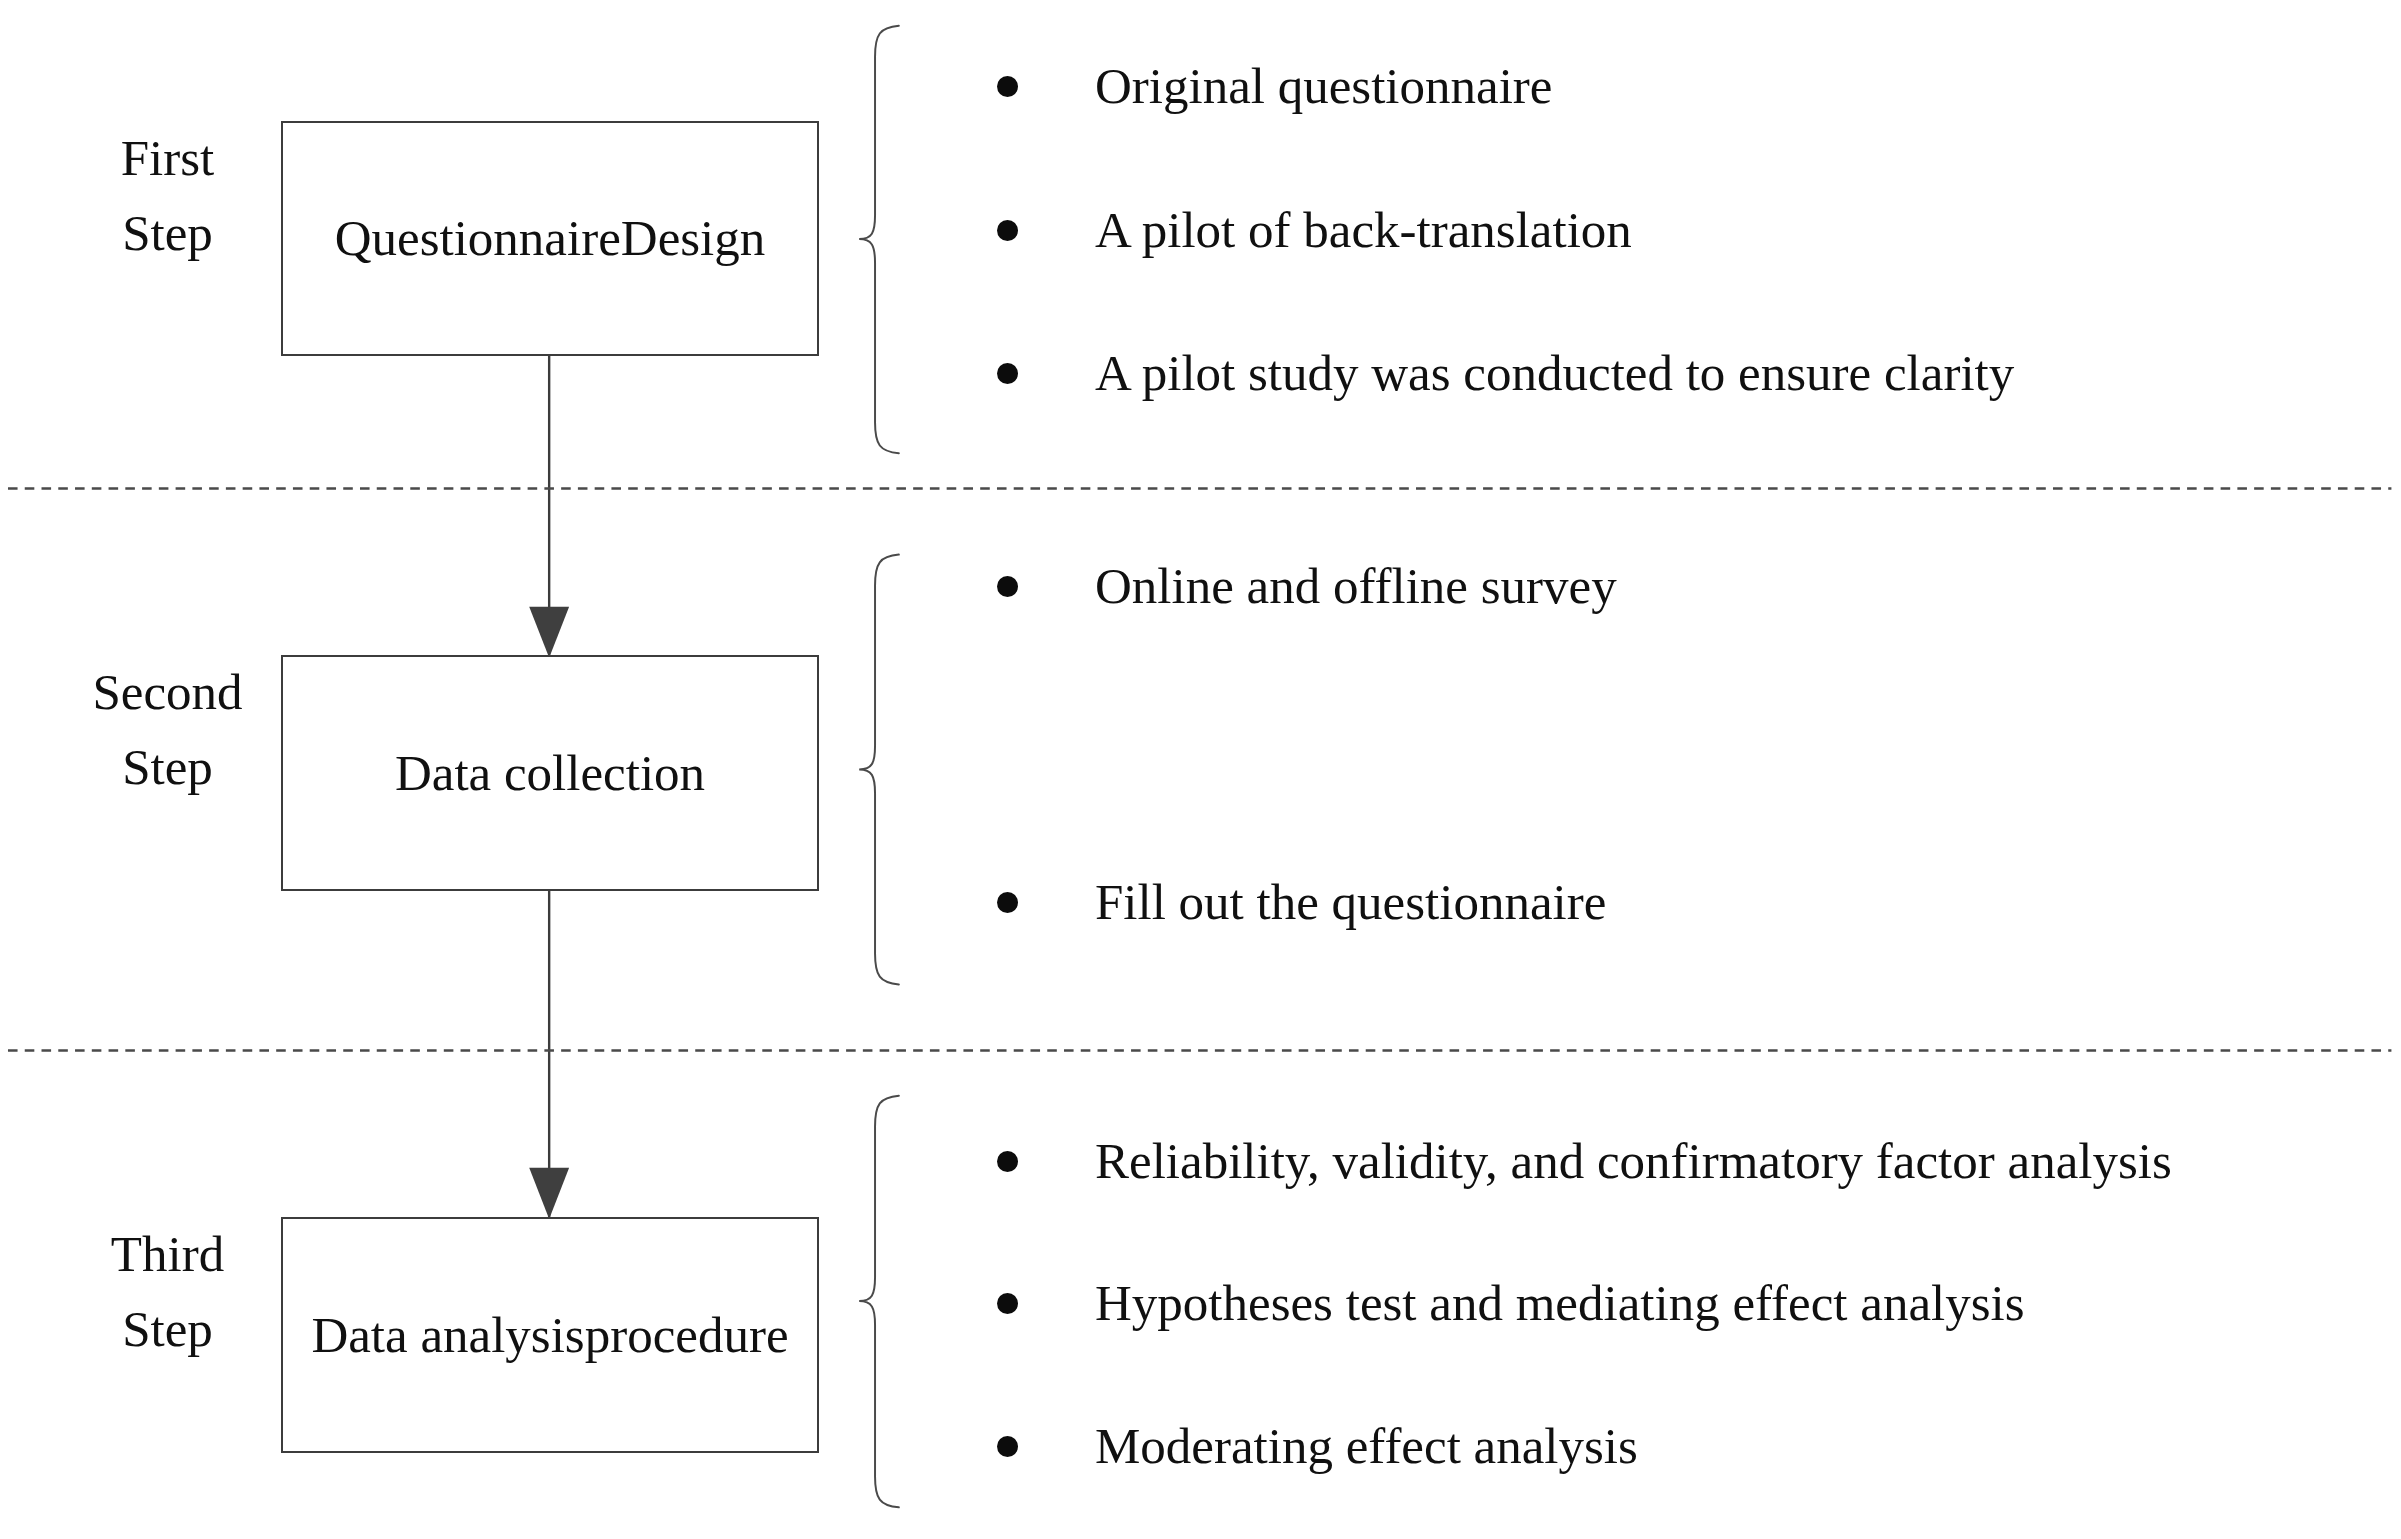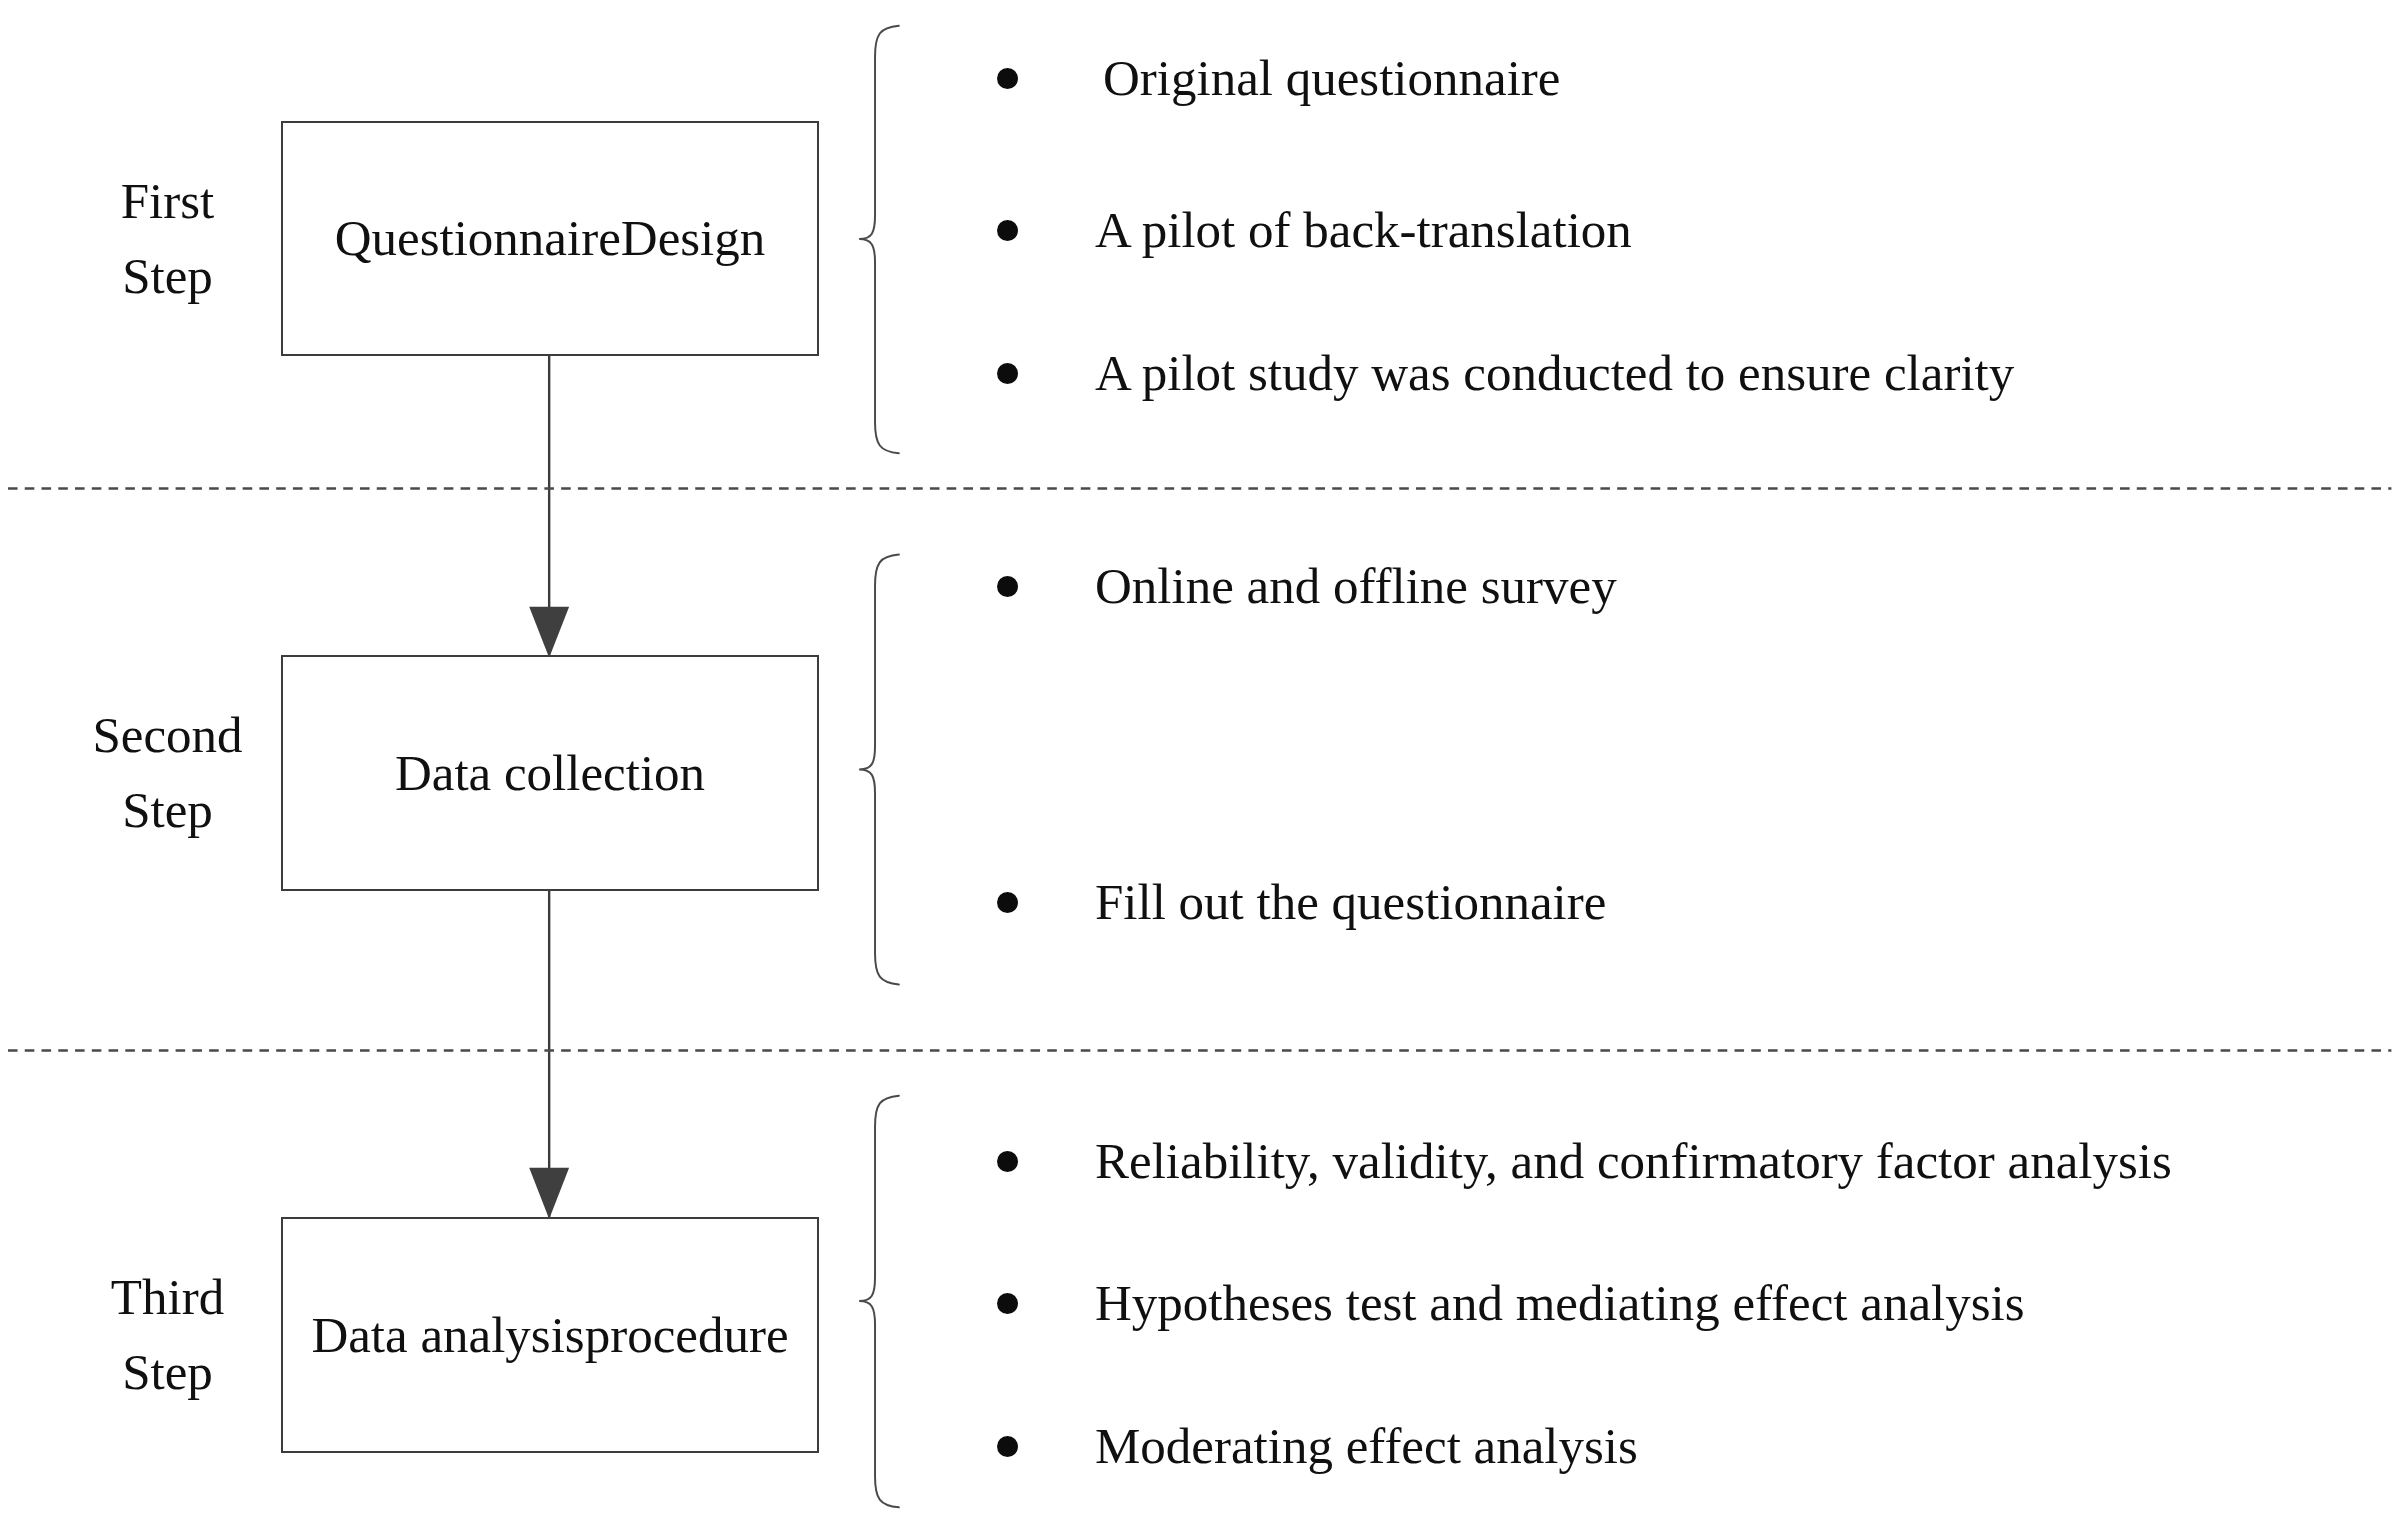--- a/index.html
+++ b/index.html
@@ -37,21 +37,20 @@
   .box-1 { top: 121px; height: 235px; }
   .box-2 { top: 655px; height: 236px; }
   .box-3 { top: 1217px; height: 236px; }
   .step-label {
     position: absolute;
     left: 32px;
     width: 271px;
     display: flex;
     flex-direction: column;
     align-items: center;
-    justify-content: center;
     text-align: center;
     font-size: 51px;
     line-height: 75px;
     z-index: 1;
   }
   .label-1 { top: 121px; height: 235px; }
   .label-2 { top: 655px; height: 236px; }
   .label-3 { top: 1217px; height: 236px; }
   .brace {
     position: absolute;
@@ -62,21 +61,21 @@
   .brace-2 { top: 551px; }
   .brace-3 { top: 1092px; }
   .bullet-row {
     position: absolute;
     left: 997px;
     width: 1389px;
     display: flex;
     align-items: flex-start;
     z-index: 1;
   }
-  .s1-b1 { top: 40px; gap: 8px; }
+  .s1-b1 { top: 48px; }
   .s1-b2 { top: 192px; }
   .s1-b3 { top: 335px; }
   .s2-b1 { top: 548px; }
   .s2-b2 { top: 692px; }
   .s2-b3 { top: 864px; }
   .s3-b1 { top: 1123px; }
   .s3-b2 { top: 1265px; }
   .s3-b3 { top: 1408px; }
   .bullet-dot {
     flex: 0 0 21px;

